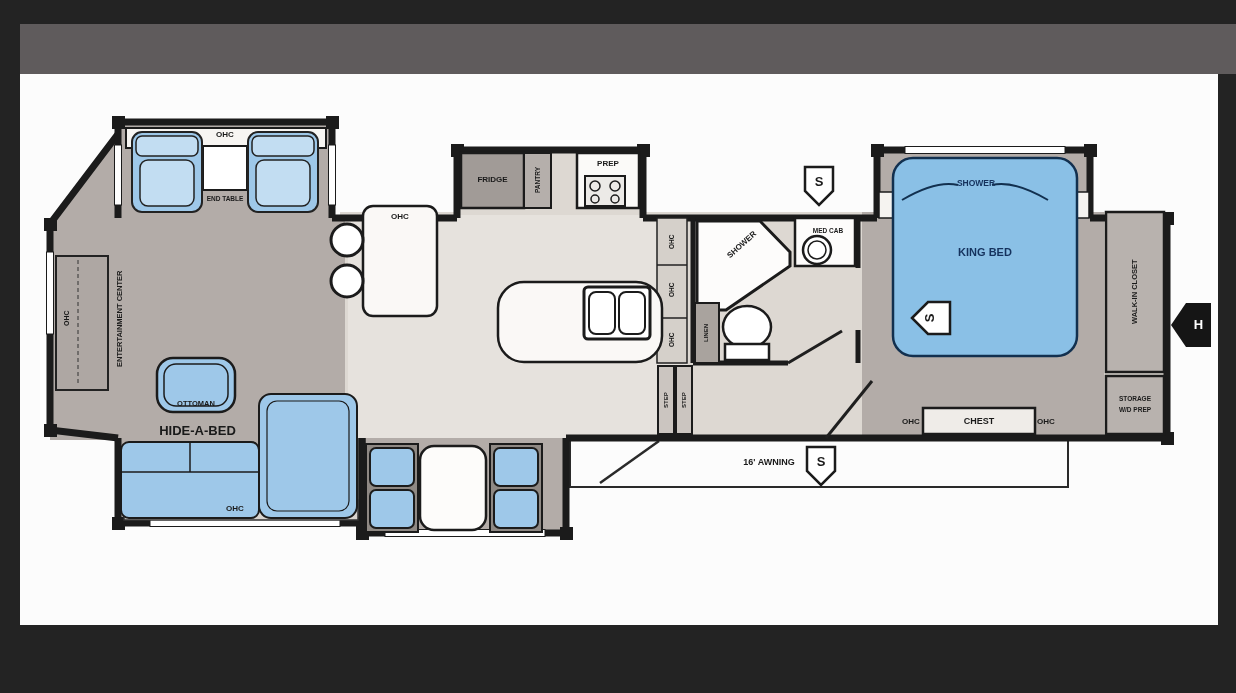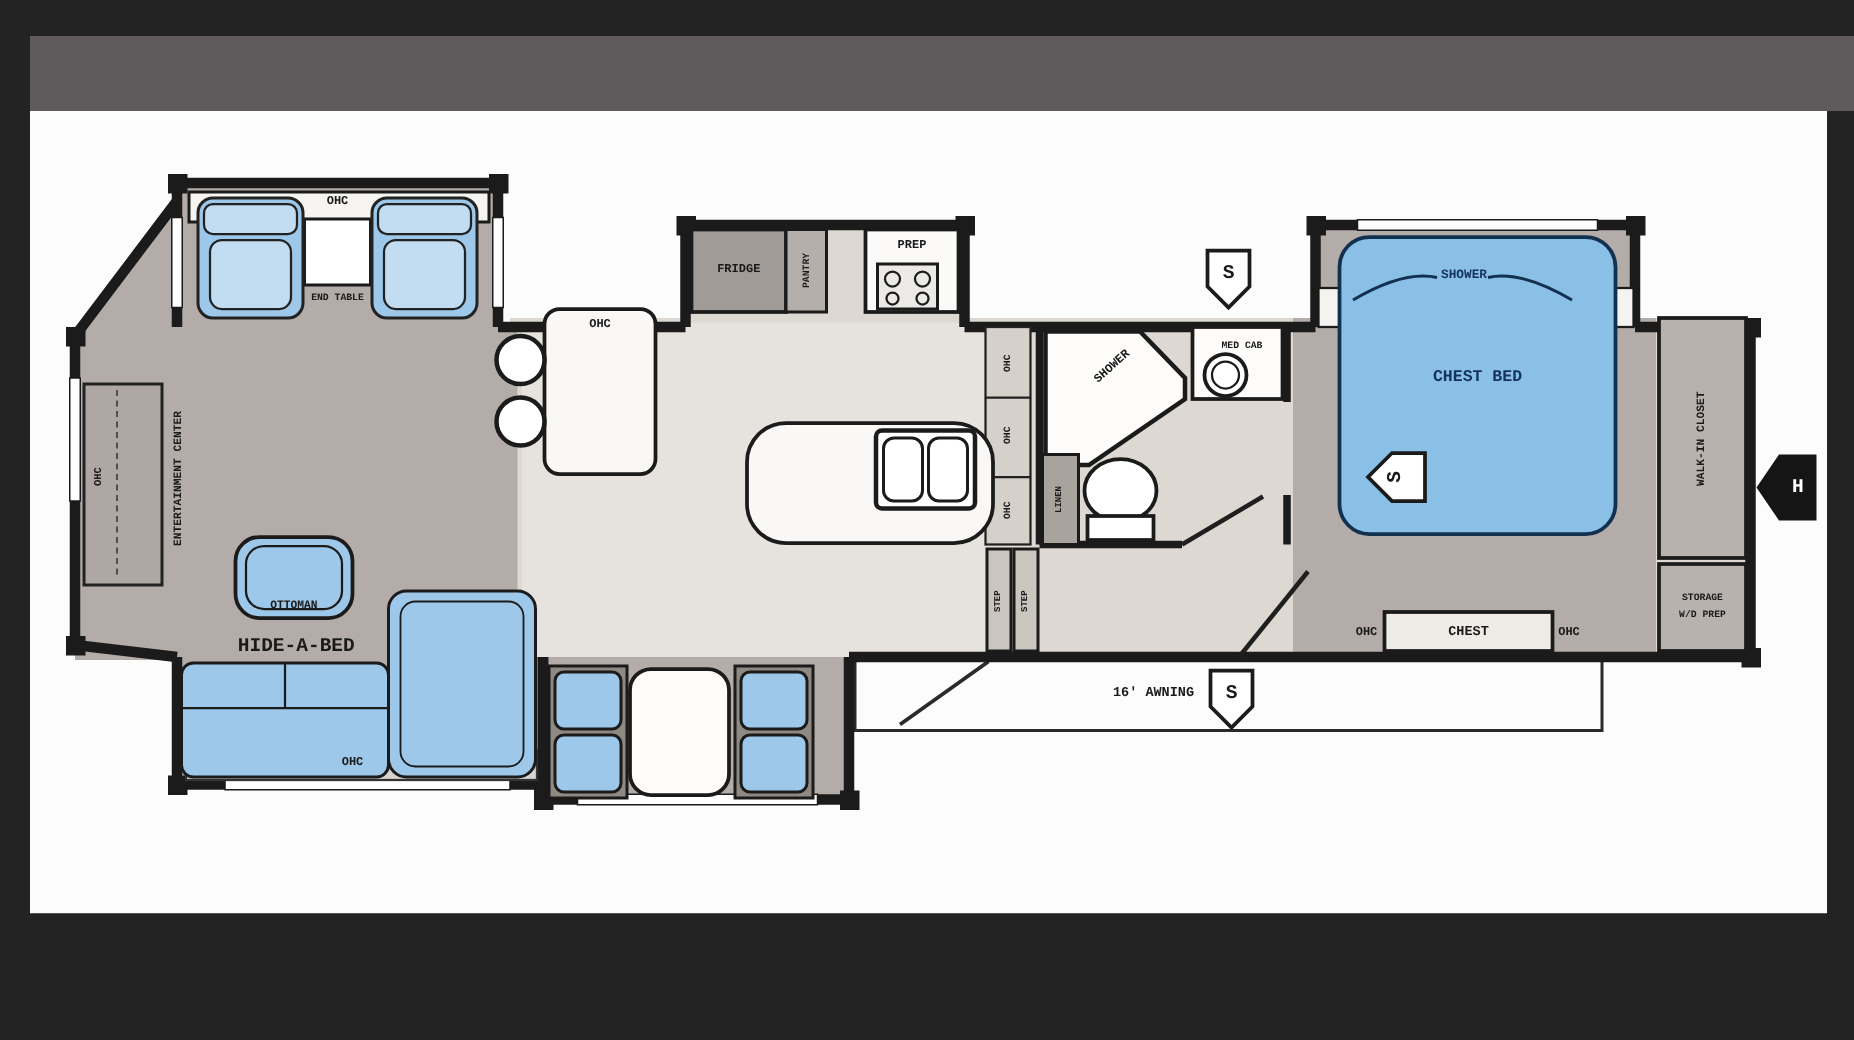--- a/index.html
+++ b/index.html
@@ -1,18 +1,18 @@
 <!DOCTYPE html>
 <html style="--page-bg: #232323; --band: #5f5b5c; --canvas: #fcfcfc; --wall: #1b1b1b; --floor-taupe: #b3aca8; --floor-light: #ddd8d2; --lino-light: #e6e2dd; --furniture-blue: #9ec8e9; --bed-blue: #8ac0e6; --cabinet-gray: #a9a39e; --label-navy: #15325d;"><head>
 <meta charset="utf-8">
 <title>Floor Plan</title>
 <style>
   html,body{margin:0;padding:0;background:#232323;}
-  #stage{position:relative;width:1236px;height:609px;overflow:hidden;
-         font-family:Liberation Mono, monospace;background:var(--page-bg,#232323);}
+  #stage{position:relative;width:1236px;height:693px;overflow:hidden;
+         font-family:Liberation Sans, sans-serif;background:var(--page-bg,#232323);}
   #band{position:absolute;left:20px;top:24px;width:1216px;height:50px;background:var(--band,#5f5b5c);}
   #canvas{position:absolute;left:20px;top:74px;width:1198px;height:551px;background:var(--canvas,#fcfcfc);}
   svg{position:absolute;left:0;top:0;}
   .lbl{position:absolute;display:flex;align-items:center;justify-content:center;
        font-weight:700;color:#1a1a1a;text-align:center;line-height:1.1;
        white-space:nowrap;letter-spacing:0;pointer-events:none;}
   .wrap{white-space:normal;}
   .v{writing-mode:vertical-rl;transform:rotate(180deg);}
   .navy{color:var(--label-navy,#15325d);}
   .white{color:#fff;}
@@ -214,21 +214,21 @@
 
   <div class="lbl v" style="left:658px;top:377px;width:16px;height:47px;font-size:6px;">STEP</div>
   <div class="lbl v" style="left:676px;top:377px;width:16px;height:47px;font-size:6px;">STEP</div>
   <div class="lbl" style="left:723px;top:455px;width:92px;height:16px;font-size:9px;">16' AWNING</div>
 
   <div class="lbl" style="left:710px;top:238px;width:64px;height:14px;font-size:8px;transform:rotate(-42deg);">SHOWER</div>
   <div class="lbl wrap" style="left:807px;top:219px;width:42px;height:24px;font-size:6.5px;">MED CAB</div>
   <div class="lbl v" style="left:697px;top:307px;width:19px;height:52px;font-size:6px;">LINEN</div>
 
   <div class="lbl navy" style="left:946px;top:177px;width:60px;height:13px;font-size:8.5px;">SHOWER</div>
-  <div class="lbl navy" style="left:925px;top:244px;width:120px;height:17px;font-size:11px;">CHEST BED</div>
+  <div class="lbl navy" style="left:925px;top:244px;width:120px;height:17px;font-size:11px;">KING BED</div>
   <div class="lbl" style="left:893px;top:415px;width:36px;height:14px;font-size:8px;">OHC</div>
   <div class="lbl" style="left:950px;top:414px;width:58px;height:15px;font-size:9px;">CHEST</div>
   <div class="lbl" style="left:1028px;top:415px;width:36px;height:14px;font-size:8px;">OHC</div>
   <div class="lbl v" style="left:1125px;top:228px;width:20px;height:128px;font-size:7.5px;">WALK-IN CLOSET</div>
   <div class="lbl" style="left:1108px;top:393px;width:54px;height:11px;font-size:6.5px;">STORAGE</div>
   <div class="lbl" style="left:1108px;top:404px;width:54px;height:11px;font-size:6.5px;">W/D PREP</div>
 
   <div class="lbl" style="left:805px;top:171px;width:28px;height:22px;font-size:13px;">S</div>
   <div class="lbl" style="left:916px;top:306px;width:28px;height:24px;font-size:13px;transform:rotate(-90deg);">S</div>
   <div class="lbl" style="left:807px;top:451px;width:28px;height:22px;font-size:13px;">S</div>

